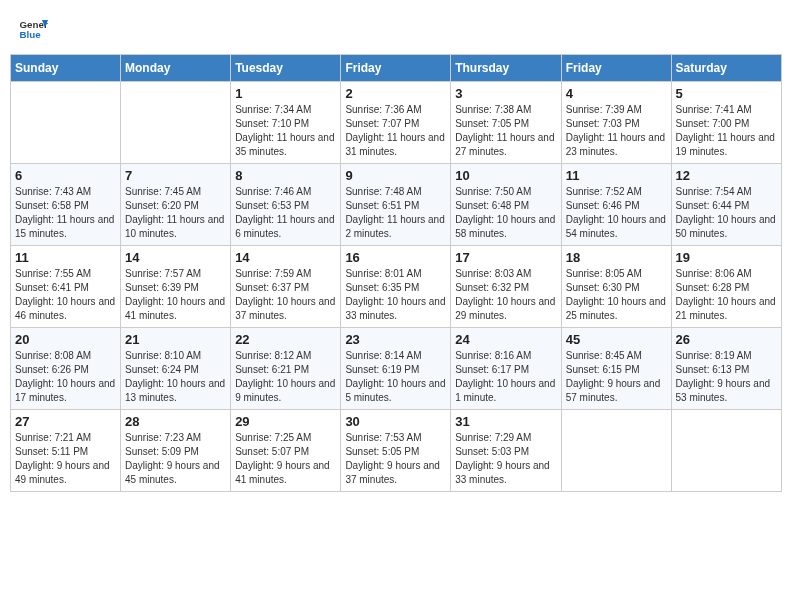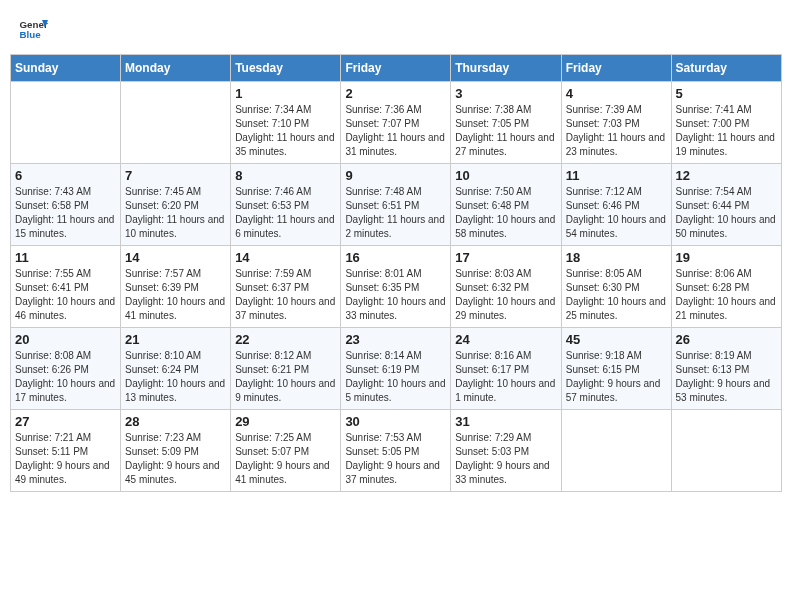--- a/index.html
+++ b/index.html
@@ -171,21 +171,21 @@
 Daylight: 11 hours and 2 minutes.</div>
         </td>
         <td>
           <span class="day-number">10</span>
           <div class="day-info">Sunrise: 7:50 AM
 Sunset: 6:48 PM
 Daylight: 10 hours and 58 minutes.</div>
         </td>
         <td>
           <span class="day-number">11</span>
-          <div class="day-info">Sunrise: 7:12 AM
+          <div class="day-info">Sunrise: 7:52 AM
 Sunset: 6:46 PM
 Daylight: 10 hours and 54 minutes.</div>
         </td>
         <td>
           <span class="day-number">12</span>
           <div class="day-info">Sunrise: 7:54 AM
 Sunset: 6:44 PM
 Daylight: 10 hours and 50 minutes.</div>
         </td>
       </tr>
@@ -259,21 +259,21 @@
 Daylight: 10 hours and 5 minutes.</div>
         </td>
         <td>
           <span class="day-number">24</span>
           <div class="day-info">Sunrise: 8:16 AM
 Sunset: 6:17 PM
 Daylight: 10 hours and 1 minute.</div>
         </td>
         <td>
           <span class="day-number">45</span>
-          <div class="day-info">Sunrise: 9:18 AM
+          <div class="day-info">Sunrise: 8:45 AM
 Sunset: 6:15 PM
 Daylight: 9 hours and 57 minutes.</div>
         </td>
         <td>
           <span class="day-number">26</span>
           <div class="day-info">Sunrise: 8:19 AM
 Sunset: 6:13 PM
 Daylight: 9 hours and 53 minutes.</div>
         </td>
       </tr>

